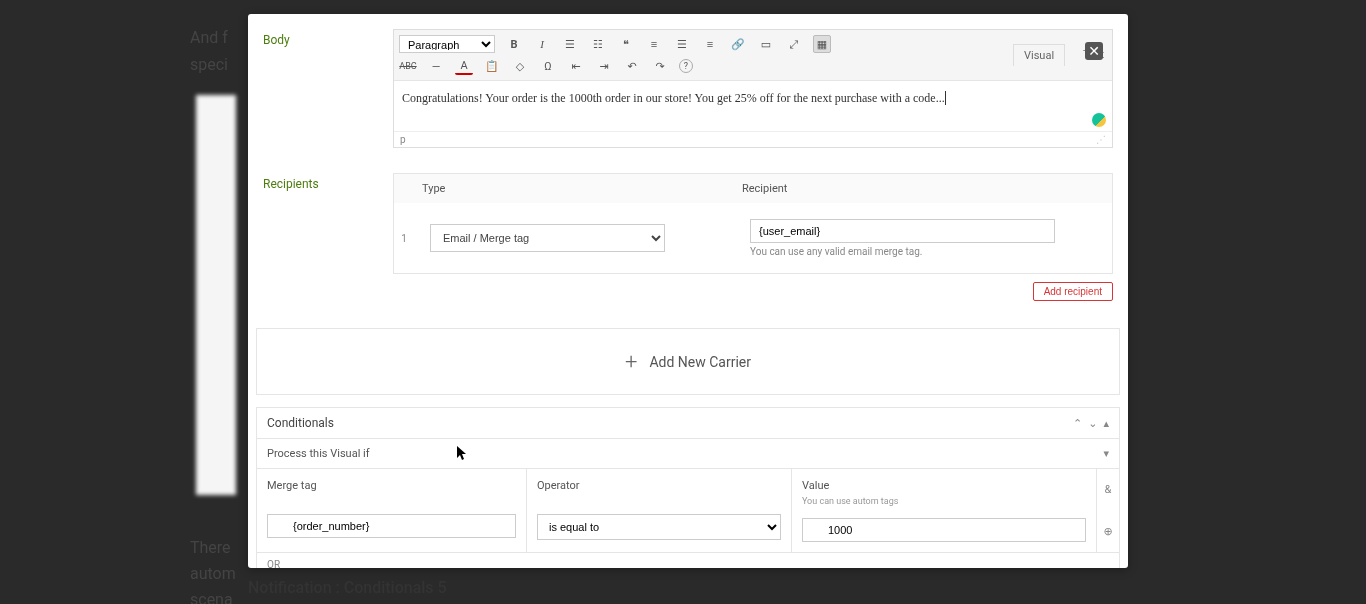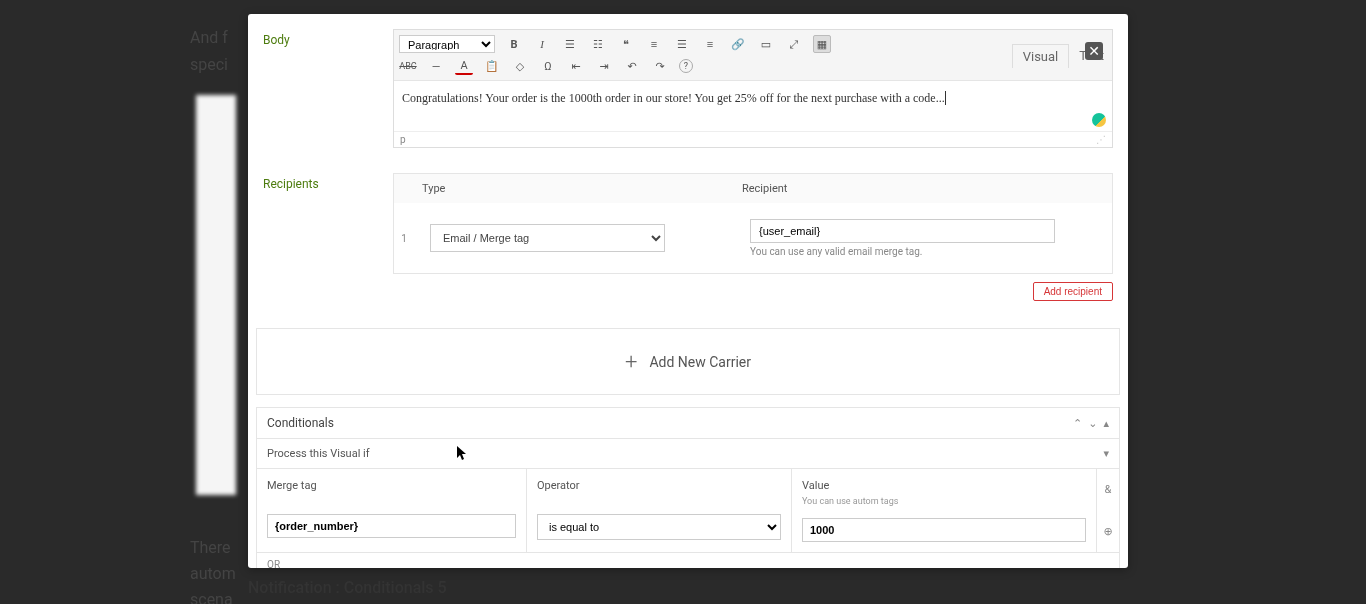--- a/index.html
+++ b/index.html
@@ -79,22 +79,23 @@
   padding-top: 4px;
 }
 .content-col {
   flex: 1;
 }
 .editor-tabs {
   position: absolute;
   right: 14px;
   top: 30px;
   display: flex;
-  font-size: 13px;
+  font-size: 11px;
   color: #666;
+  gap: 8px;
 }
 .editor-tab {
   padding: 4px 10px;
   cursor: pointer;
 }
 .editor-tab.active {
   background: #f5f5f5;
   border: 1px solid #ddd;
   border-bottom: none;
 }
@@ -272,25 +273,24 @@
   color: #555;
   margin-bottom: 4px;
 }
 .cond-sublabel {
   font-size: 9px;
   color: #999;
   margin-bottom: 4px;
 }
 .cond-input {
   width: 100%;
-  padding: 5px 7px;
+  padding: 5px 25px;
   font-size: 11px;
   border: 1px solid #ccc;
   margin-top: 18px;
-  font-weight: bold;
 }
 .cond-col-val .cond-input { margin-top: 8px; }
 .cond-select {
   width: 100%;
   padding: 5px 7px;
   font-size: 11px;
   border: 1px solid #ccc;
   background: #fff;
   margin-top: 18px;
 }

